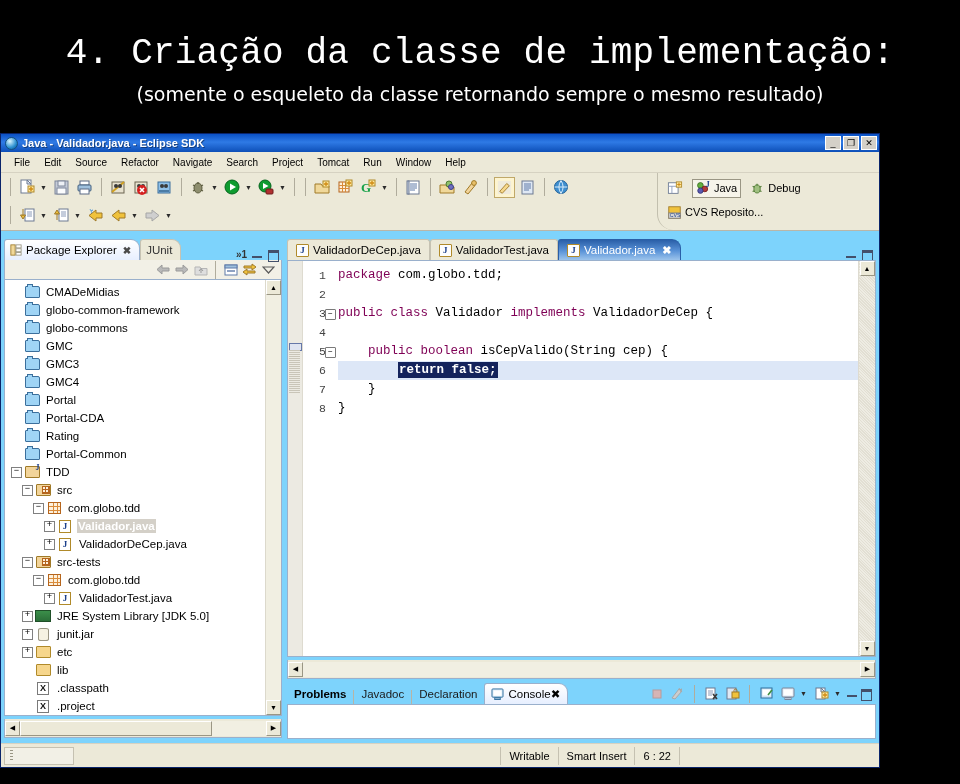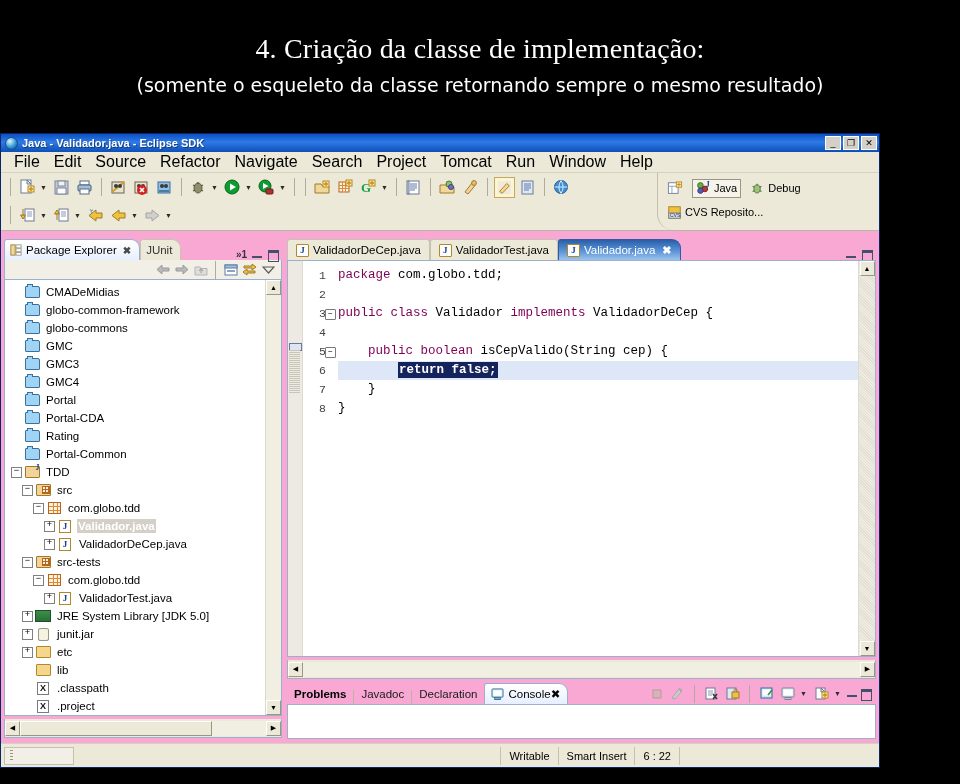--- a/index.html
+++ b/index.html
@@ -6,29 +6,29 @@
   body{
     width:960px;height:784px;background:#000;overflow:hidden;
     font-family:"Liberation Sans", sans-serif;
   }
   
   #slide-header{
     width:960px;height:130px;background:#000;color:#fff;
     display:flex;flex-direction:column;align-items:center;justify-content:flex-start;
     padding-top:34px;box-sizing:border-box;
   }
-  #slide-title{font-size:28px;font-weight:400;letter-spacing:.2px;line-height:1.1;
-    font-family:Liberation Serif, serif;}
+  #slide-title{font-size:36px;font-weight:400;letter-spacing:.2px;line-height:1.1;
+    font-family:Liberation Mono, monospace;}
   #slide-subtitle{font-size:19px;font-weight:400;margin-top:9px;
     font-family:"DejaVu Sans", sans-serif;}
 
   
   #eclipse-window{
     position:absolute;left:0;top:133px;width:880px;height:635px;
-    background:#f9a8d4;border:1px solid #0a246a;box-sizing:border-box;
+    background:#7dd3fc;border:1px solid #0a246a;box-sizing:border-box;
     font-size:11px;color:#000;
   }
   
   #title-bar{
     height:18px;background:linear-gradient(#0a51c4,#2f7ae5 45%,#0d4fb8);
     display:flex;align-items:center;padding:0 2px;box-sizing:border-box;
   }
   #title-bar .win-icon{
     width:13px;height:13px;border-radius:50%;
     background:radial-gradient(circle at 35% 30%,#d9f5ff,#2a8fd0 60%,#0a4f8c);
@@ -40,21 +40,21 @@
   .win-btn{
     width:16px;height:14px;margin-left:2px;border:1px solid #fff;
     background:#d4d0c8;color:#000;font-size:9px;line-height:12px;text-align:center;
     box-sizing:border-box;font-family:"Liberation Sans",sans-serif;
   }
   
   #menu-bar{
     height:21px;background:#ece9d8;display:flex;align-items:center;
     padding-left:6px;border-bottom:1px solid #d6d2c2;box-sizing:border-box;
   }
-  .menu-item{padding:2px 7px;font-size:16px;white-space:nowrap;cursor:default;}
+  .menu-item{padding:2px 7px;font-size:10px;white-space:nowrap;cursor:default;}
 
   
   #toolbar-area{background:#ece9d8;position:relative;height:58px;
     border-bottom:1px solid #b9b6a8;box-sizing:border-box;}
   .tb-row{height:28px;display:flex;align-items:center;padding-left:4px;}
   .tb-sep{width:1px;height:18px;background:#b0ac9c;margin:0 5px;flex:none;}
   .tb-btn{width:21px;height:21px;margin:0 1px;position:relative;flex:none;
     display:flex;align-items:center;justify-content:center;}
   .tb-arrow{width:9px;height:21px;margin-right:2px;flex:none;
     display:flex;align-items:center;justify-content:center;

